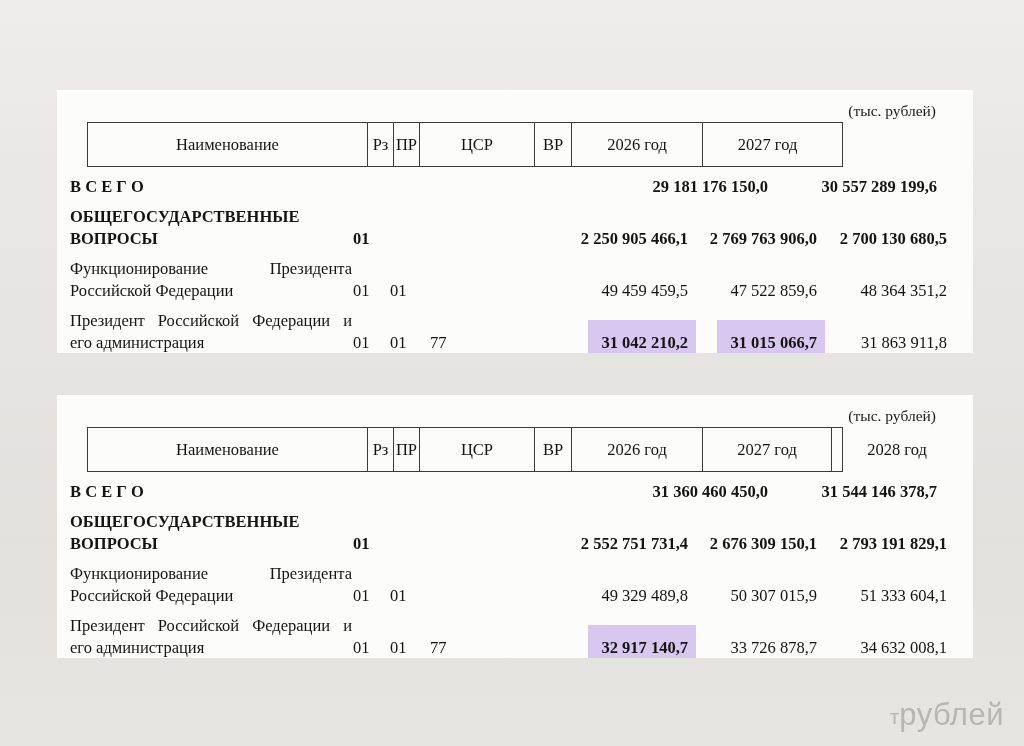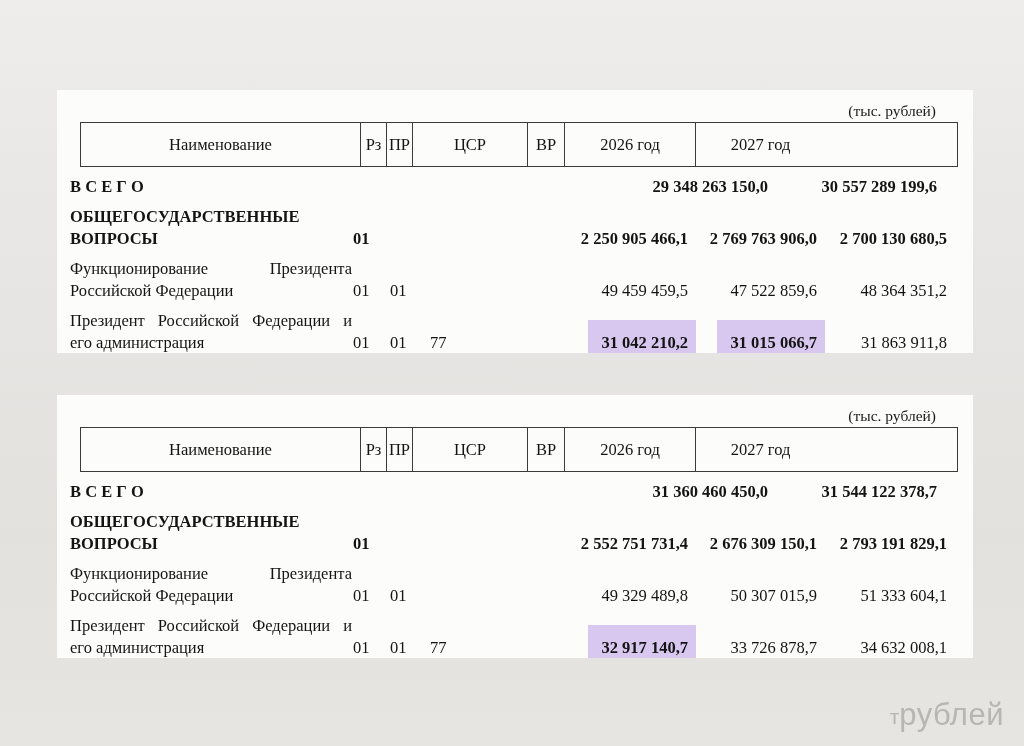--- a/index.html
+++ b/index.html
@@ -13,21 +13,21 @@
     position:absolute;left:57px;width:916px;height:263px;
     background:#fcfcfb;overflow:hidden;
   }
   #panel1{top:90px;}
   #panel2{top:395px;}
   .unit{
     position:absolute;top:12px;right:37px;
     font-size:15.5px;color:#1a1a1a;
   }
   .thead{
-    margin:32px 0 0 23px;width:878px;height:45px;
+    margin:32px 0 0 30px;width:756px;height:45px;
     border:1.5px solid #3b3b3b;box-sizing:border-box;
     display:grid;
     grid-template-columns:280px 26px 26px 115px 37px 131px 129px 130px;
   }
   .hc{
     border-right:1.5px solid #3b3b3b;box-sizing:border-box;
     display:flex;align-items:center;justify-content:center;
     font-size:16.5px;white-space:nowrap;
   }
   .hc:last-child{border-right:none;}
@@ -76,21 +76,21 @@
       <div class="hc">ВР</div>
       <div class="hc">2026 год</div>
       <div class="hc">2027 год</div>
     </div>
   <div class="tbody">
       <div class="trow b first">
         <div class="ncell">
           <div class="nline">В С Е Г О</div>
         </div>
         <div class="codes"></div>
-        <div class="val">29 348 263 150,0</div>
+        <div class="val">29 181 176 150,0</div>
         <div class="val">30 557 289 199,6</div>
         <div class="val">31 025 627 489,4</div>
       </div>
       <div class="trow b">
         <div class="ncell">
           <div class="nline">ОБЩЕГОСУДАРСТВЕННЫЕ</div>
           <div class="nline">ВОПРОСЫ</div>
         </div>
         <div class="codes">
           <span class="code">01</span>
@@ -140,29 +140,30 @@
 <section class="panel" id="panel2">
   <div class="unit">(тыс. рублей)</div>
   <div class="thead">
       <div class="hc">Наименование</div>
       <div class="hc">Рз</div>
       <div class="hc">ПР</div>
       <div class="hc">ЦСР</div>
       <div class="hc">ВР</div>
       <div class="hc">2026 год</div>
       <div class="hc">2027 год</div>
+      <div class="hc">2028 год</div>
     </div>
   <div class="tbody">
       <div class="trow b first">
         <div class="ncell">
           <div class="nline">В С Е Г О</div>
         </div>
         <div class="codes"></div>
         <div class="val">31 360 460 450,0</div>
-        <div class="val">31 544 122 378,7</div>
+        <div class="val">31 544 146 378,7</div>
         <div class="val">34 055 542 634,7</div>
       </div>
       <div class="trow b">
         <div class="ncell">
           <div class="nline">ОБЩЕГОСУДАРСТВЕННЫЕ</div>
           <div class="nline">ВОПРОСЫ</div>
         </div>
         <div class="codes">
           <span class="code">01</span>
         </div>

